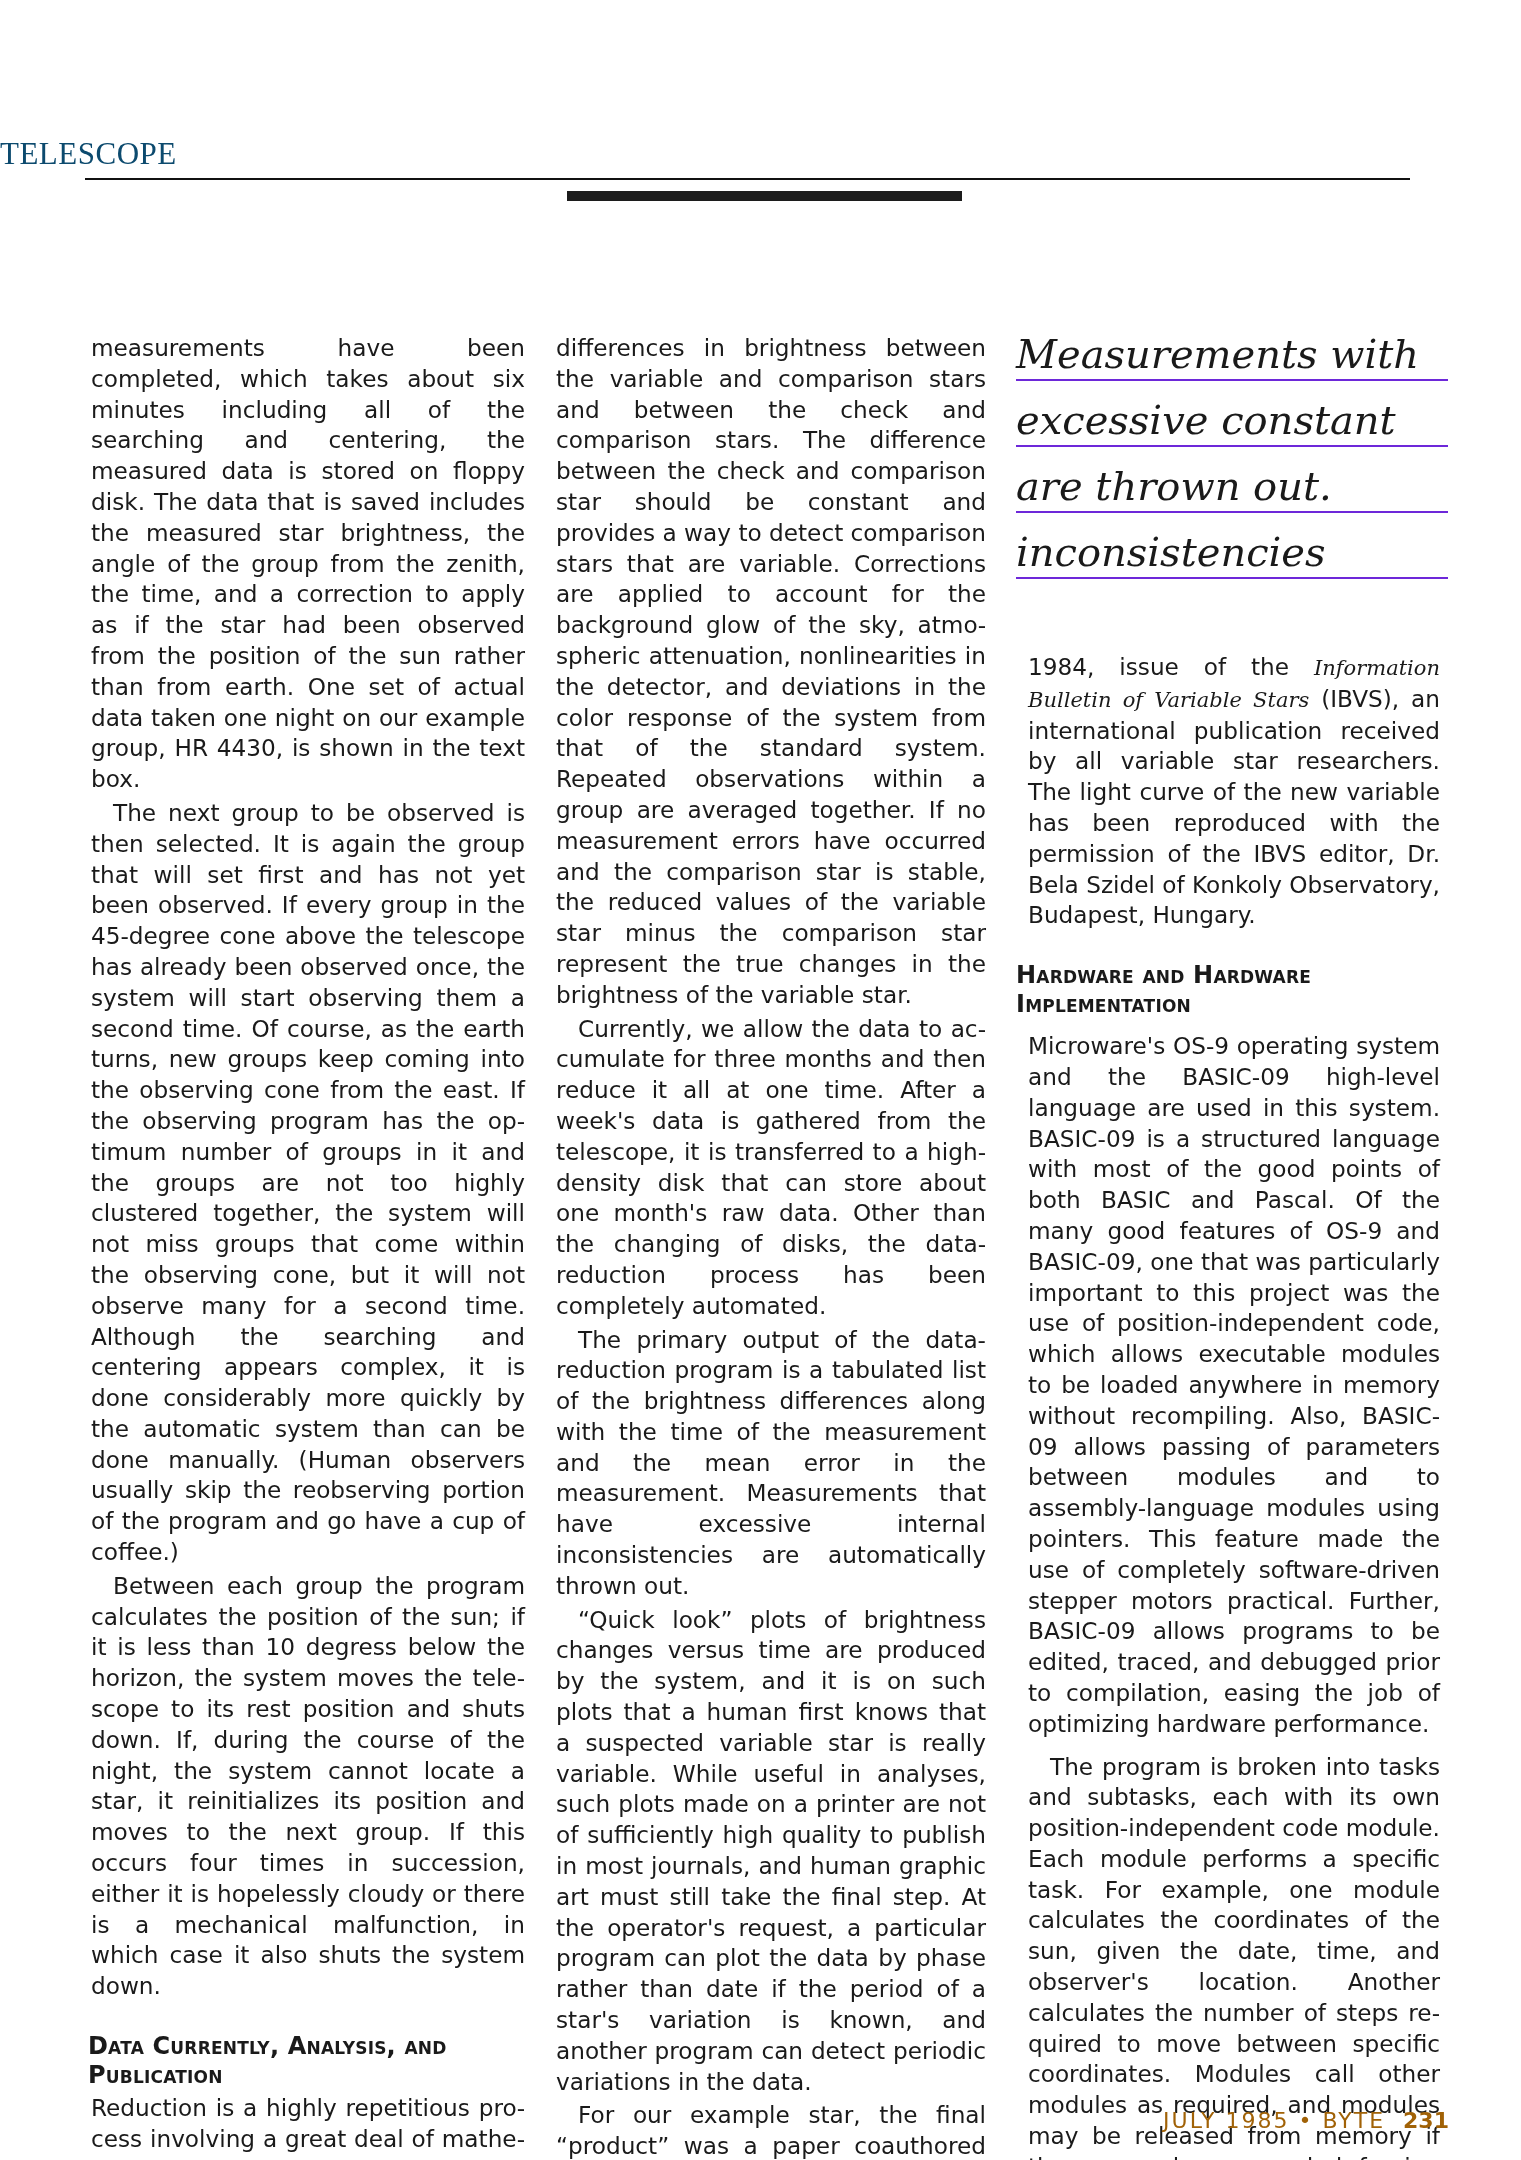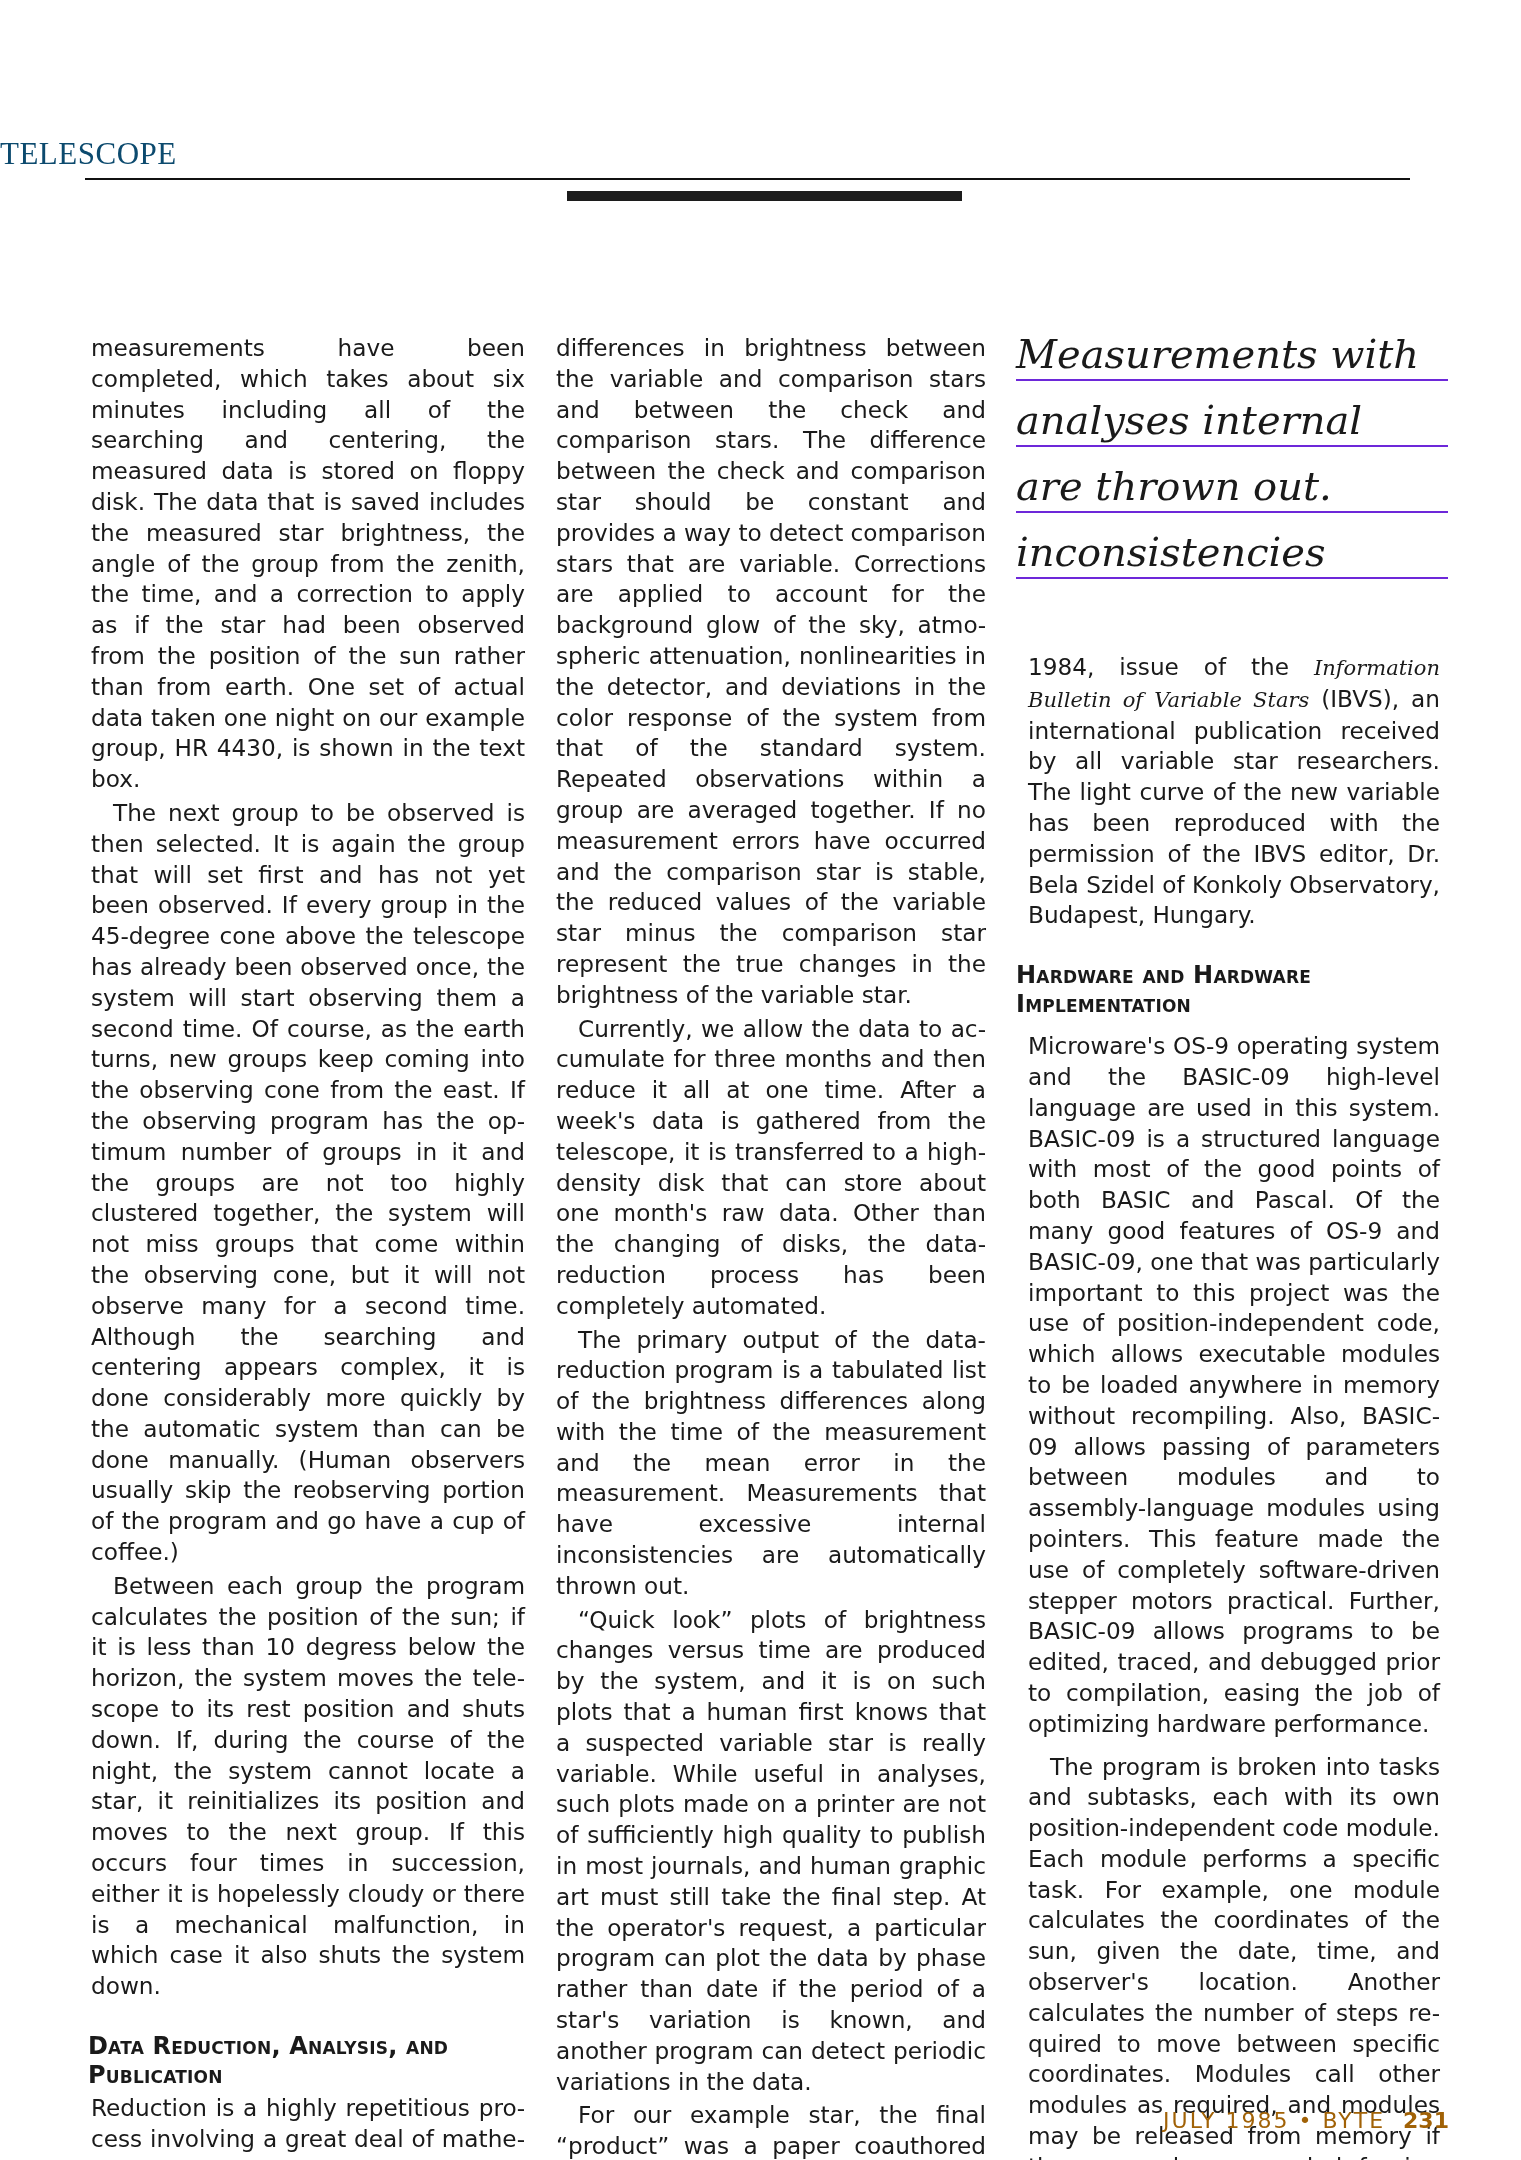--- a/index.html
+++ b/index.html
@@ -56,35 +56,35 @@
 <body>
 
 <div class="running-head">TELESCOPE</div>
 <div class="head-rule"></div>
 <div class="head-bar"></div>
 
 <div class="col col1">
   <p>measurements have been completed, which takes about six minutes includ­ing all of the searching and centering, the measured data is stored on floppy disk. The data that is saved includes the measured star brightness, the angle of the group from the zenith, the time, and a correction to apply as if the star had been observed from the position of the sun rather than from earth. One set of actual data taken one night on our example group, HR 4430, is shown in the text box.</p>
   <p class="indent">The next group to be observed is then selected. It is again the group that will set first and has not yet been observed. If every group in the 45-degree cone above the telescope has already been observed once, the sys­tem will start observing them a sec­ond time. Of course, as the earth turns, new groups keep coming into the observing cone from the east. If the observing program has the op­timum number of groups in it and the groups are not too highly clustered together, the system will not miss groups that come within the observ­ing cone, but it will not observe many for a second time. Although the searching and centering appears com­plex, it is done considerably more quickly by the automatic system than can be done manually. (Human ob­servers usually skip the reobserving portion of the program and go have a cup of coffee.)</p>
   <p class="indent">Between each group the program calculates the position of the sun; if it is less than 10 degress below the horizon, the system moves the tele­scope to its rest position and shuts down. If, during the course of the night, the system cannot locate a star, it reinitializes its position and moves to the next group. If this occurs four times in succession, either it is hope­lessly cloudy or there is a mechani­cal malfunction, in which case it also shuts the system down.</p>
-  <div class="section-head">Data Reduction, Analysis, and Publication</div>
+  <div class="section-head">Data Currently, Analysis, and Publication</div>
   <p>Reduction is a highly repetitious pro­cess involving a great deal of mathe­usually computation. It calculates the</p>
 </div>
 
 <div class="col col2">
   <p>differences in brightness between the variable and comparison stars and be­tween the check and comparison stars. The difference between the check and comparison star should be constant and provides a way to detect comparison stars that are variable. Corrections are applied to account for the background glow of the sky, atmo­spheric attenuation, nonlinearities in the detector, and deviations in the color response of the system from that of the standard system. Repeated observations within a group are averaged together. If no measurement errors have occurred and the com­parison star is stable, the reduced values of the variable star minus the comparison star represent the true changes in the brightness of the vari­able star.</p>
   <p class="indent">Currently, we allow the data to ac­cumulate for three months and then reduce it all at one time. After a week's data is gathered from the tele­scope, it is transferred to a high-density disk that can store about one month's raw data. Other than the changing of disks, the data-reduction process has been completely auto­mated.</p>
   <p class="indent">The primary output of the data-reduction program is a tabulated list of the brightness differences along with the time of the measurement and the mean error in the measurement. Measurements that have excessive in­ternal inconsistencies are automatical­ly thrown out.</p>
   <p class="indent">“Quick look” plots of brightness changes versus time are produced by the system, and it is on such plots that a human first knows that a suspected variable star is really variable. While useful in analyses, such plots made on a printer are not of sufficiently high quality to publish in most journals, and human graphic art must still take the final step. At the operator's re­quest, a particular program can plot the data by phase rather than date if the period of a star's variation is known, and another program can de­tect periodic variations in the data.</p>
   <p class="indent">For our example star, the final “product” was a paper coauthored by Boyd, Genet, and Hall in the July 6,</p>
 </div>
 
 <div class="pullquote">
   <div class="pq-line">Measurements with</div>
-  <div class="pq-line">analyses internal</div>
+  <div class="pq-line">excessive constant</div>
   <div class="pq-line">are thrown out.</div>
   <div class="pq-line">inconsistencies</div>
 </div>
 
 <div class="col3-body">
   <p><span>1984, issue of the </span><span class="ital">Information Bulletin of Variable Stars</span><span> (IBVS), an international publication received by all variable star researchers. The light curve of the new variable has been reproduced with the permission of the IBVS editor, Dr. Bela Szidel of Konkoly Ob­servatory, Budapest, Hungary.</span></p>
   <div class="section-head">Hardware and Hardware Implementation</div>
   <p>Microware's OS-9 operating system and the BASIC-09 high-level language are used in this system. BASIC-09 is a structured language with most of the good points of both BASIC and Pascal. Of the many good features of OS-9 and BASIC-09, one that was par­ticularly important to this project was the use of position-independent code, which allows executable modules to be loaded anywhere in memory with­out recompiling. Also, BASIC-09 allows passing of parameters between modules and to assembly-language modules using pointers. This feature made the use of completely software-driven stepper motors practical. Fur­ther, BASIC-09 allows programs to be edited, traced, and debugged prior to compilation, easing the job of op­timizing hardware performance.</p>
   <p class="indent">The program is broken into tasks and subtasks, each with its own posi­tion-independent code module. Each module performs a specific task. For example, one module calculates the coordinates of the sun, given the date, time, and observer's location. Another calculates the number of steps re­quired to move between specific coordinates. Modules call other modules as required, and modules may be released from memory if they are no longer needed, freeing mem­ory space for other modules. The pro­</p>
 

